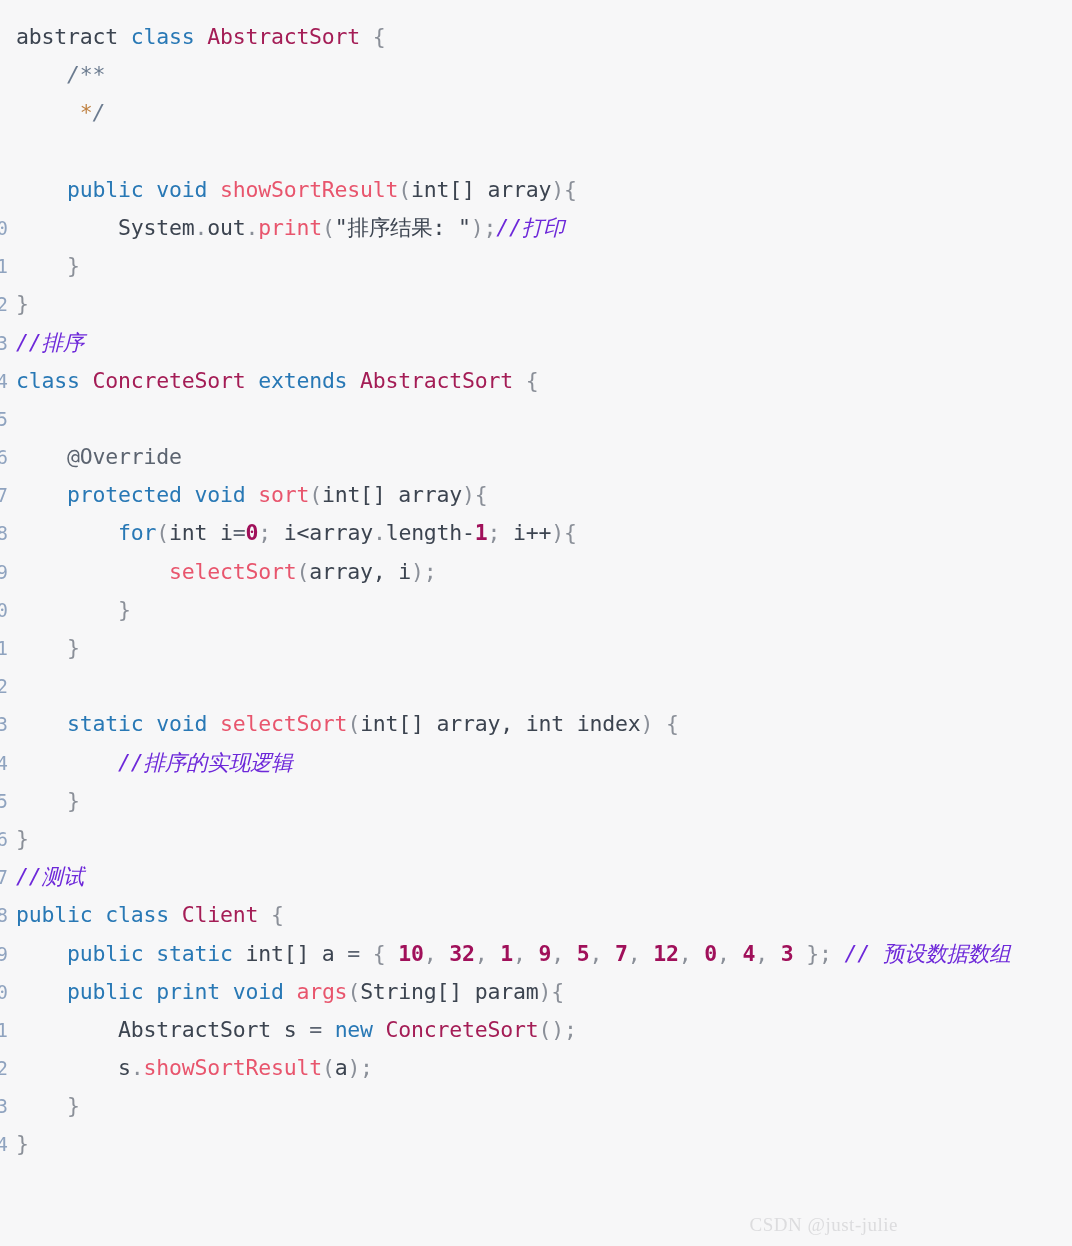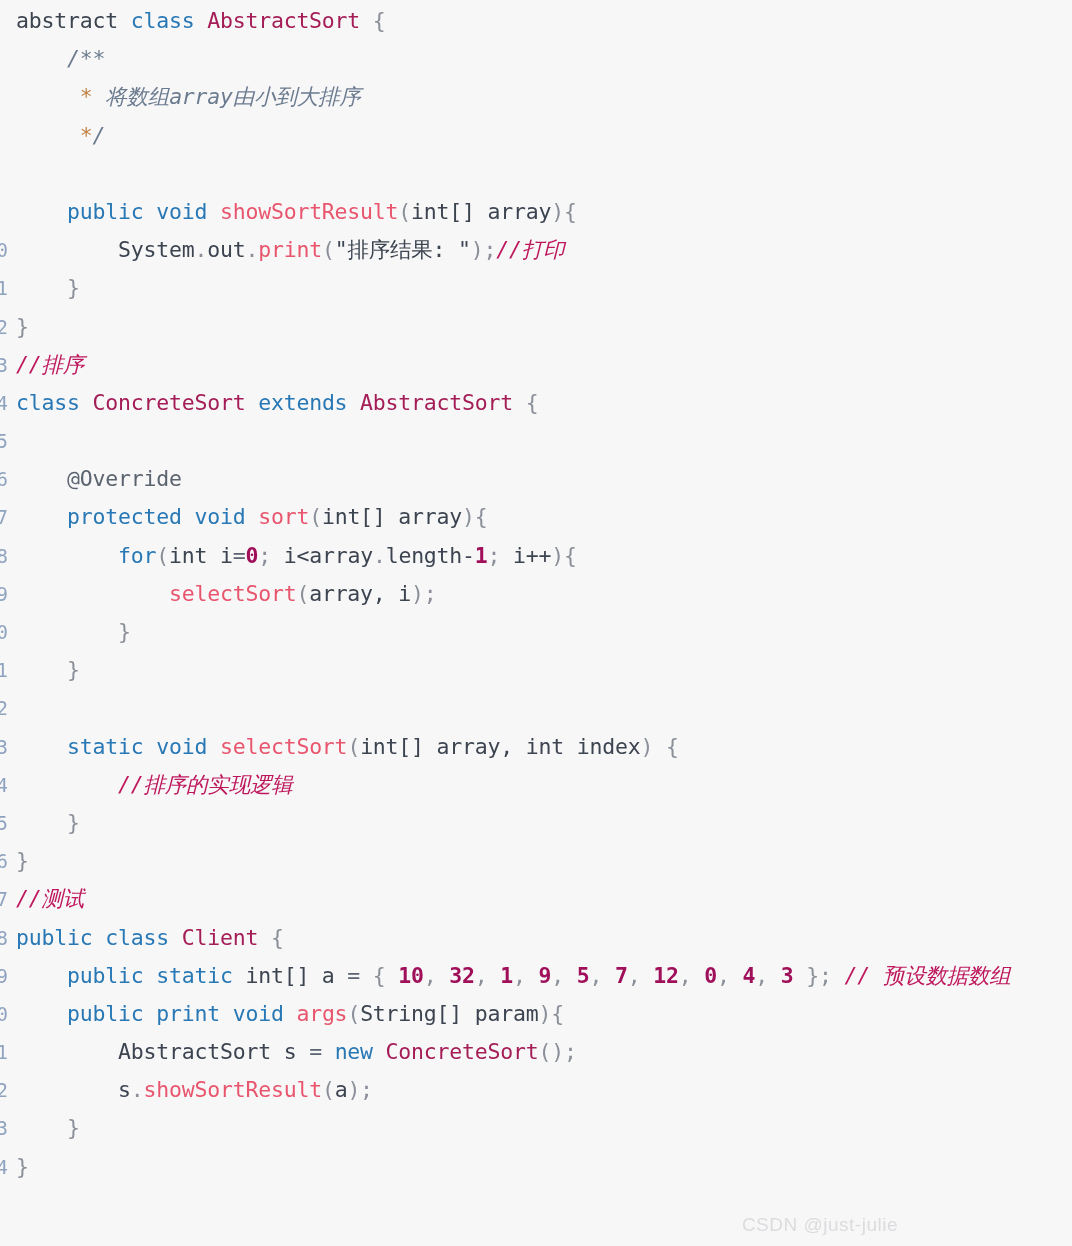--- a/index.html
+++ b/index.html
@@ -13,21 +13,21 @@
     overflow: hidden;
     font-family: "DejaVu Sans Mono", "Liberation Mono", monospace;
   }
 
   #code-viewer {
     position: relative;
     width: 912px;
     height: 1246px;
     background: #f7f7f8;
     box-sizing: border-box;
-    padding-top: 2px;
+    padding-top: 18px;
   }
 
   .code-line {
     display: flex;
     align-items: flex-start;
     height: 38.2px;
     line-height: 38.2px;
     white-space: pre;
   }
 
@@ -52,47 +52,46 @@
     letter-spacing: -0.2px;
     color: #3c4450;
   }
 
   
   .t-kw      { color: #2878b5; }
   .t-type    { color: #a41d56; }
   .t-fn      { color: #e8556d; }
   .t-num     { color: #a0105a; font-weight: bold; }
   .t-str     { color: #3c4450; }
-  .t-cmt     { color: #be185d; font-style: italic; }
+  .t-cmt     { color: #6d28d9; font-style: italic; }
   .t-doc     { color: #6b7b8f; font-style: italic; }
   .t-docstar { color: #bf8040; font-style: italic; }
   .t-ann     { color: #5c6470; }
   .t-punct   { color: #8a8f98; }
   .t-plain   { color: #3c4450; }
   .t-op      { color: #5c6470; }
 
   .watermark {
     position: absolute;
     right: 14px;
     bottom: 10px;
-    font-family: Liberation Sans, sans-serif;
+    font-family: Liberation Serif, serif;
     font-size: 19px;
     color: #dcdcde;
     letter-spacing: 0.5px;
     user-select: none;
   }
 </style>
 </head>
 <body>
 
 <div id="code-viewer">
   <div id="code-lines">
       <div class="code-line"><div class="gutter"></div><div class="code-text"><span class="t-plain">abstract </span><span class="t-kw">class </span><span class="t-type">AbstractSort</span><span class="t-punct"> {</span></div></div>
       <div class="code-line"><div class="gutter"></div><div class="code-text"><span class="t-doc">    /**</span></div></div>
-      <div class="code-line"><div class="gutter"></div><div class="code-text"><span class="t-doc">     </span><span class="t-docstar">*</span><span class="t-doc"> 将数组array由小到大排序</span></div></div>
       <div class="code-line"><div class="gutter"></div><div class="code-text"><span class="t-doc">     </span><span class="t-docstar">*</span><span class="t-doc">/</span></div></div>
       <div class="code-line"><div class="gutter"></div><div class="code-text"></div></div>
       <div class="code-line"><div class="gutter"></div><div class="code-text"><span class="t-plain">    </span><span class="t-kw">public void </span><span class="t-fn">showSortResult</span><span class="t-punct">(</span><span class="t-plain">int[] array</span><span class="t-punct">){</span></div></div>
       <div class="code-line"><div class="gutter">0</div><div class="code-text"><span class="t-plain">        System</span><span class="t-punct">.</span><span class="t-plain">out</span><span class="t-punct">.</span><span class="t-fn">print</span><span class="t-punct">(</span><span class="t-str">"排序结果: "</span><span class="t-punct">);</span><span class="t-cmt">//打印</span></div></div>
       <div class="code-line"><div class="gutter">1</div><div class="code-text"><span class="t-punct">    }</span></div></div>
       <div class="code-line"><div class="gutter">2</div><div class="code-text"><span class="t-punct">}</span></div></div>
       <div class="code-line"><div class="gutter">3</div><div class="code-text"><span class="t-cmt">//排序</span></div></div>
       <div class="code-line"><div class="gutter">4</div><div class="code-text"><span class="t-kw">class </span><span class="t-type">ConcreteSort </span><span class="t-kw">extends </span><span class="t-type">AbstractSort</span><span class="t-punct"> {</span></div></div>
       <div class="code-line"><div class="gutter">5</div><div class="code-text"></div></div>
       <div class="code-line"><div class="gutter">6</div><div class="code-text"><span class="t-ann">    @Override</span></div></div>

